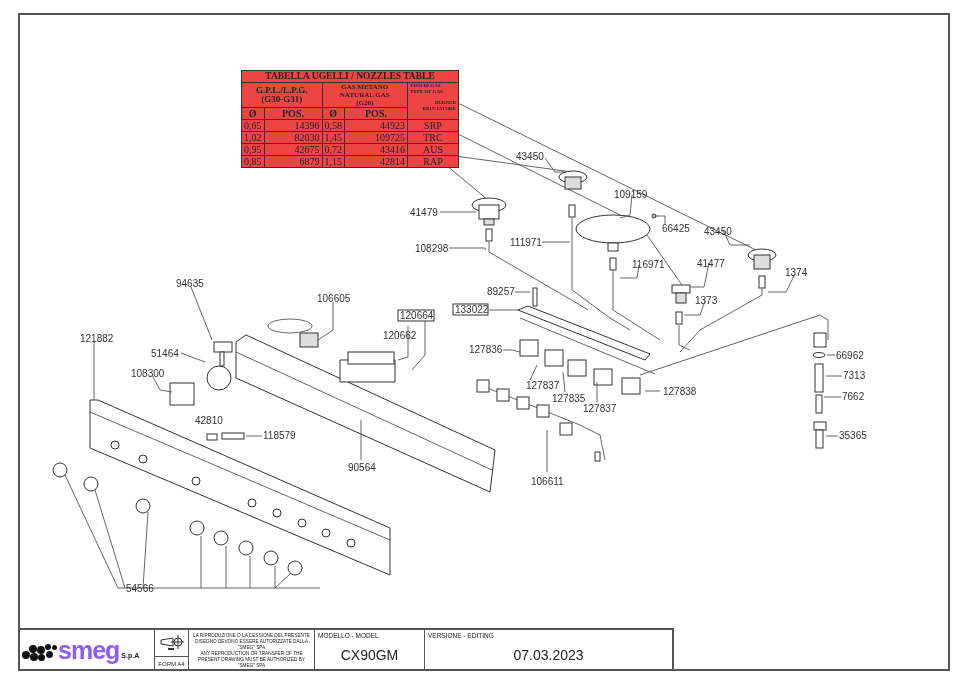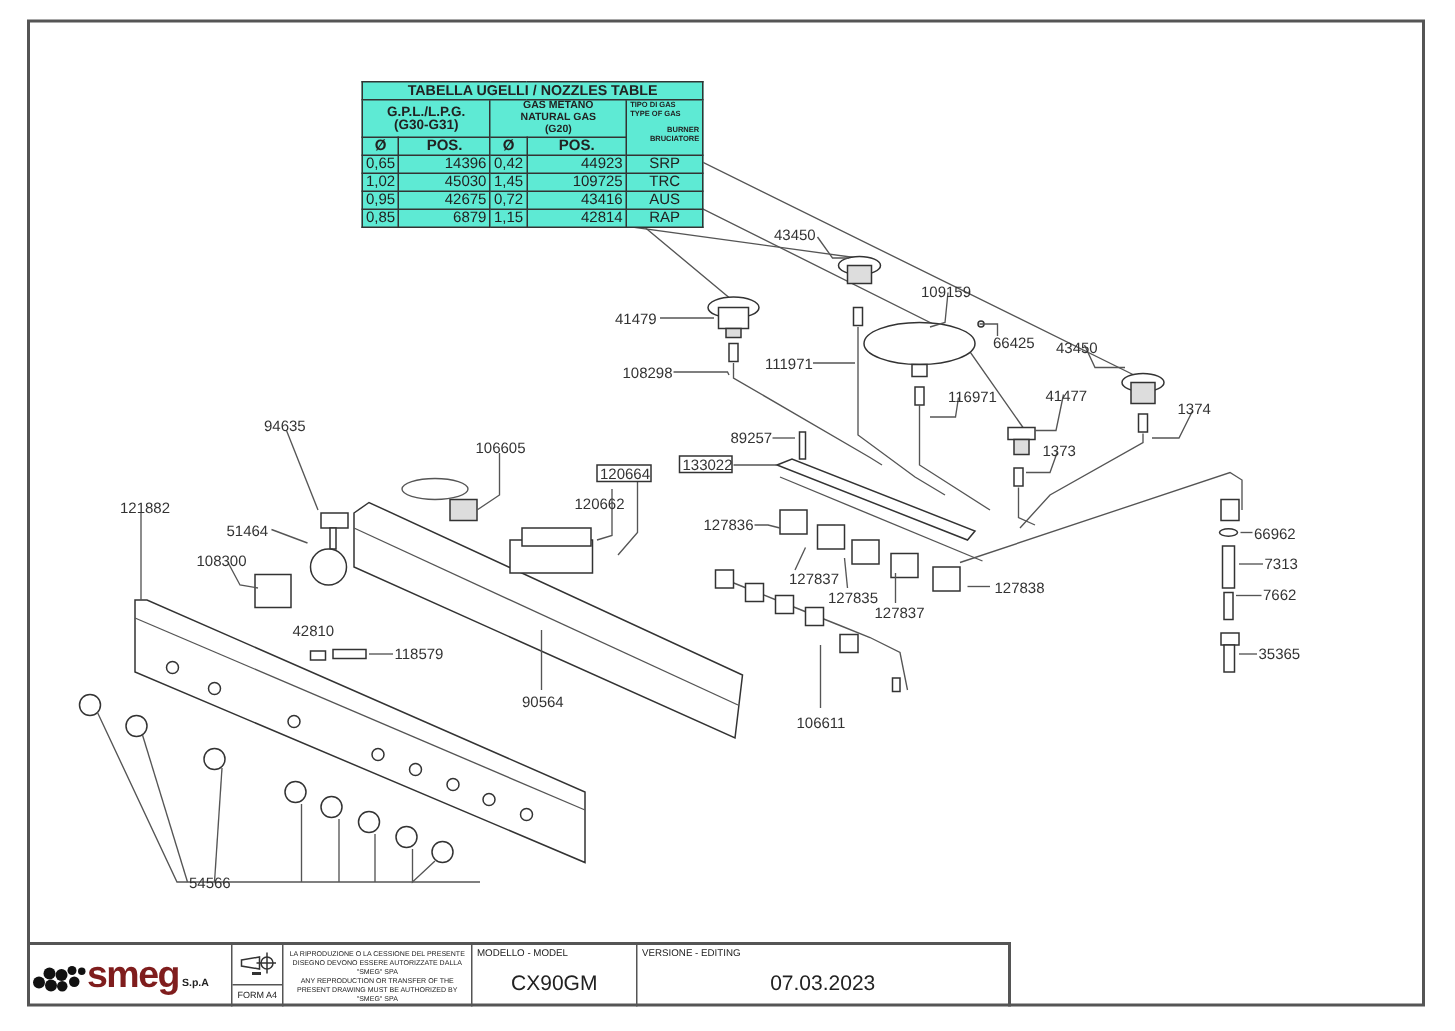--- a/index.html
+++ b/index.html
@@ -5,34 +5,34 @@
   html,body{margin:0;padding:0;background:#fff;}
   body{width:970px;height:687px;position:relative;overflow:hidden;font-family:"Liberation Sans",sans-serif;color:#222;}
   #frame{position:absolute;left:18px;top:13px;width:932px;height:658px;border:2px solid #555;box-sizing:border-box;}
   svg#drawing{position:absolute;left:0;top:0;}
   .lbl{font-family:"Liberation Sans",sans-serif;font-size:10px;fill:#333;}
   .ln{stroke:#555;stroke-width:0.9;fill:none;}
   .part{stroke:#333;stroke-width:1;fill:#fff;}
   .partd{stroke:#333;stroke-width:1;fill:#ddd;}
   .boxed{stroke:#333;stroke-width:1;fill:#fff;}
   
-  #nozzle-table{position:absolute;left:241px;top:54px;border-collapse:collapse;background:#5eead4;font-size:10px;}
+  #nozzle-table{position:absolute;left:241px;top:70px;border-collapse:collapse;background:#ef4444;font-size:10px;font-family:Liberation Serif, serif;}
   #nozzle-table td{border:1px solid #333;padding:0 2px;height:11px;line-height:11px;text-align:center;white-space:nowrap;}
   #nozzle-table .title{font-weight:bold;font-size:9.5px;}
   #nozzle-table .gh{font-weight:bold;font-size:9px;line-height:9px;}
   #nozzle-table .gs{font-weight:bold;font-size:7px;line-height:8px;}
   #nozzle-table .tiny{font-size:5px;line-height:6px;font-weight:bold;}
   #nozzle-table .r{text-align:right;padding-left:30px;}
   
   #title-block{position:absolute;left:18px;top:628px;height:43px;width:656px;display:flex;border-top:2px solid #555;border-right:2px solid #555;box-sizing:border-box;}
   #title-block > div{border-left:1px solid #555;box-sizing:border-box;position:relative;}
   .logo{width:136px;display:flex;align-items:center;padding-left:4px;border-left:none!important;}
   .logo .dots{display:inline-block;width:36px;height:20px;position:relative;}
   .logo .dots i{position:absolute;background:#111;border-radius:50%;}
-  .logo .word{font-weight:bold;font-size:25px;letter-spacing:-1px;color:#7f1d1d;text-align:center;}
+  .logo .word{font-weight:bold;font-size:25px;letter-spacing:-1px;color:#8b5cf6;text-align:center;}
   .logo .spa{font-size:7px;font-weight:bold;margin-left:2px;margin-top:10px;}
   .sym{width:34px;display:flex;flex-direction:column;}
   .sym .top{height:26px;border-bottom:1px solid #555;display:flex;align-items:center;justify-content:center;}
   .sym .bot{font-size:6px;display:flex;align-items:center;justify-content:center;flex:1;}
   .legal{width:126px;font-size:4.7px;text-align:center;line-height:6px;padding:3px 3px;}
   .cell{display:flex;flex-direction:column;}
   .cell .cap{font-size:6.5px;padding:2px 3px 0;}
   .cell .val{font-size:14px;text-align:center;flex:1;display:flex;align-items:center;justify-content:center;}
 </style>
 </head>
@@ -264,27 +264,27 @@
   </tr>
   <tr>
     <td style="font-weight:bold">Ø</td>
     <td style="font-weight:bold">POS.</td>
     <td style="font-weight:bold">Ø</td>
     <td style="font-weight:bold">POS.</td>
   </tr>
   <tr>
     <td>0,65</td>
     <td class="r">14396</td>
-    <td>0,42</td>
+    <td>0,58</td>
     <td class="r">44923</td>
     <td>SRP</td>
   </tr>
   <tr>
     <td>1,02</td>
-    <td class="r">45030</td>
+    <td class="r">82030</td>
     <td>1,45</td>
     <td class="r">109725</td>
     <td>TRC</td>
   </tr>
   <tr>
     <td>0,95</td>
     <td class="r">42675</td>
     <td>0,72</td>
     <td class="r">43416</td>
     <td>AUS</td>

